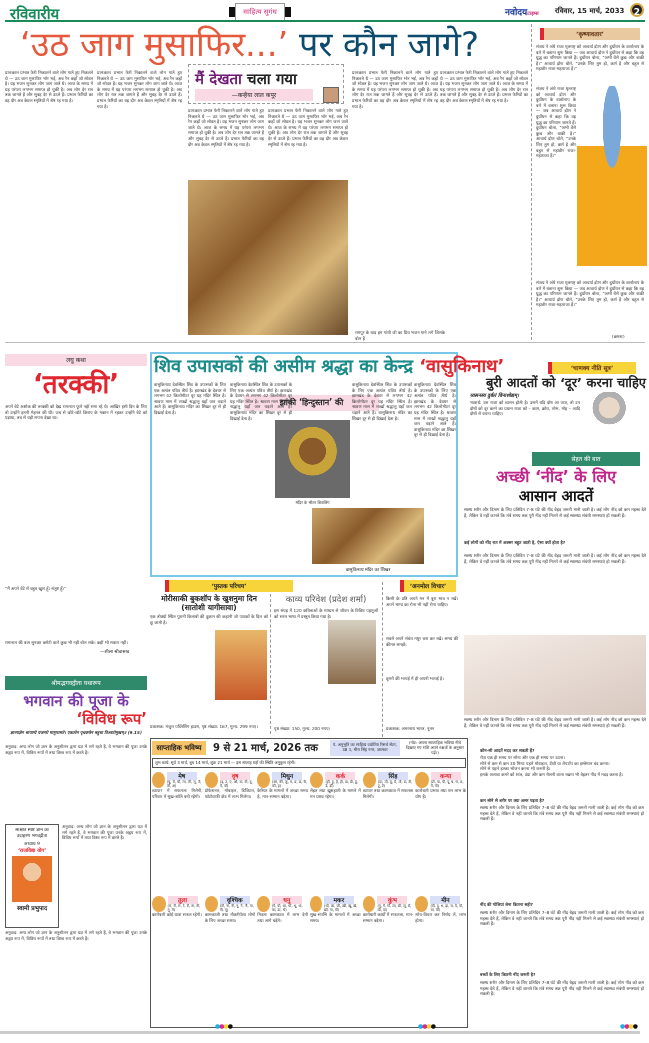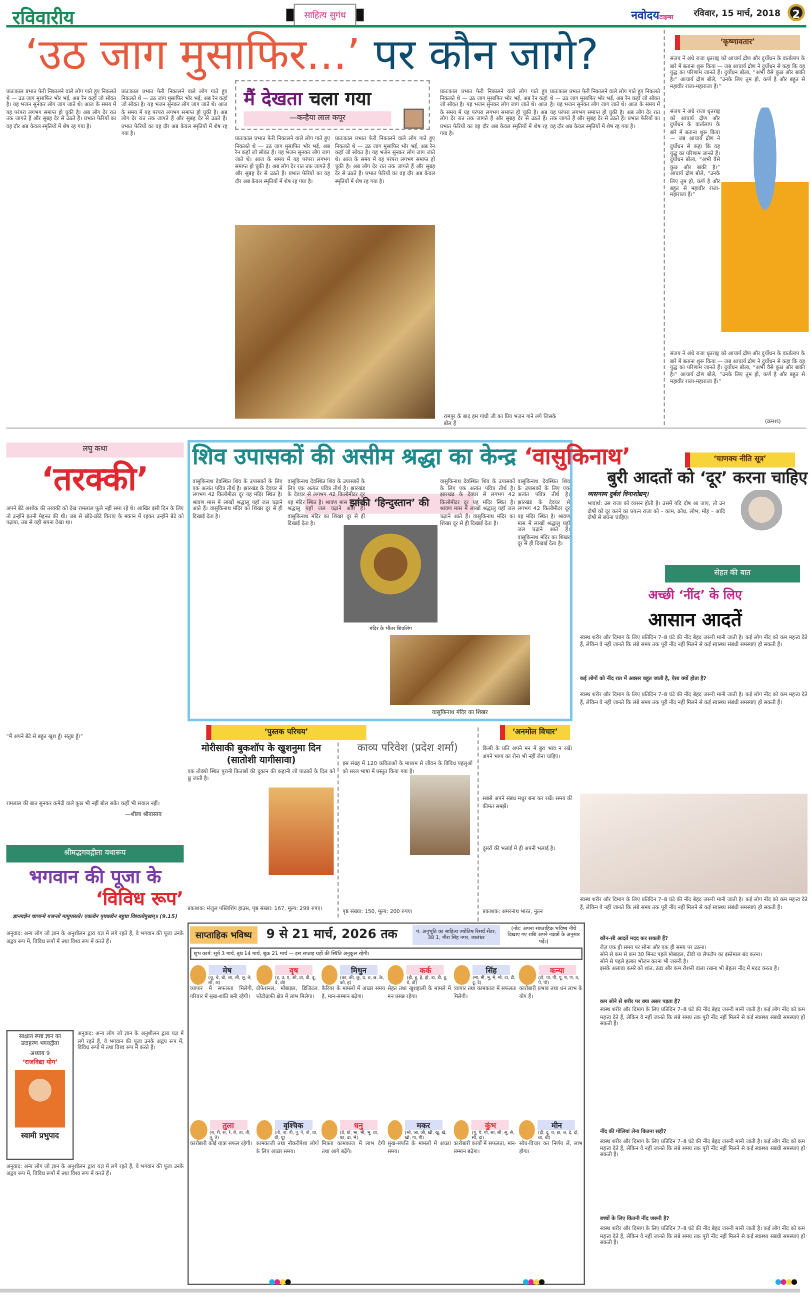--- a/index.html
+++ b/index.html
@@ -22,21 +22,21 @@
 .strip-label{height:12px;font-size:6px;font-weight:bold;text-align:center;line-height:12px;color:#222}
 .redmark{position:absolute;left:0;top:0;width:4px;height:12px;background:#e0262f}
 .pic{background:linear-gradient(135deg,#c9a46a,#8a5a2a 40%,#d9b77a 70%,#6a4a2a)}
 </style>
 </head>
 <body>
 
 <div class="abs masthead-left">रविवारीय</div>
 <div class="abs masthead-center">साहित्य सुगंध</div>
 <div class="abs brand"><span>नवोदय</span><small>टाइम्स</small></div>
-<div class="abs dateline">रविवार, 15 मार्च, 2018</div>
+<div class="abs dateline">रविवार, 15 मार्च, 2033</div>
 <div class="abs pageno">2</div>
 <div class="abs rule-top"></div>
 
 <div class="abs headline">
   <span class="a">‘उठ जाग मुसाफिर...’</span>
   <span class="b">पर कौन जागे?</span>
 </div>
 
 <div class="abs txt" style="left:5px;top:70px;width:88px;height:270px">प्रातःकाल प्रभात फेरी निकालने वाले लोग गाते हुए निकलते थे — उठ जाग मुसाफिर भोर भई, अब रैन कहाँ जो सोवत है। यह भजन सुनकर लोग जाग जाते थे। आज के समय में यह परंपरा लगभग समाप्त हो चुकी है। अब लोग देर रात तक जागते हैं और सुबह देर से उठते हैं। प्रभात फेरियों का वह दौर अब केवल स्मृतियों में शेष रह गया है।</div>
 <div class="abs txt" style="left:97px;top:70px;width:85px;height:270px">प्रातःकाल प्रभात फेरी निकालने वाले लोग गाते हुए निकलते थे — उठ जाग मुसाफिर भोर भई, अब रैन कहाँ जो सोवत है। यह भजन सुनकर लोग जाग जाते थे। आज के समय में यह परंपरा लगभग समाप्त हो चुकी है। अब लोग देर रात तक जागते हैं और सुबह देर से उठते हैं। प्रभात फेरियों का वह दौर अब केवल स्मृतियों में शेष रह गया है।</div>
@@ -89,21 +89,21 @@
 <div class="abs" style="left:548px;top:362px;width:88px;height:12px;background:#f7d43a">
   <div class="redmark"></div>
   <div class="strip-label" style="color:#5a2a0a">‘चाणक्य नीति सूत्र’</div>
 </div>
 <div class="abs" style="left:466px;top:376px;width:180px;font-size:13px;font-weight:bold;text-align:right;line-height:14px">बुरी आदतों को ‘दूर’ करना चाहिए</div>
 <div class="abs" style="left:470px;top:392px;font-size:5px;font-style:italic;font-weight:bold">व्यसनस्य दुर्बलं विनाशोद्यम्।</div>
 <div class="abs txt" style="left:470px;top:400px;width:110px;height:34px">भावार्थ: उस राजा को व्यसन होती है। उसमें यदि दोष आ जाए, तो उन दोषों को दूर करने का प्रयत्न राजा को – काम, क्रोध, लोभ, मोह – आदि दोषों से बचना चाहिए।</div>
 <div class="abs" style="left:590px;top:392px;width:48px;height:45px;background:radial-gradient(circle at 40% 35%,#e8d8c8 0 25%,#b0b0b0 26% 40%,transparent 41%)"></div>
 
 <div class="abs" style="left:532px;top:452px;width:108px;height:14px;background:#2e8a6a;color:#fff;font-size:6px;text-align:center;line-height:14px">सेहत की बात</div>
-<div class="abs" style="left:464px;top:468px;width:184px;font-size:10px;font-weight:bold;color:#c0268a;text-align:center;line-height:18px">अच्छी ‘नींद’ के लिए</div>
+<div class="abs" style="left:464px;top:468px;width:184px;font-size:16px;font-weight:bold;color:#c0268a;text-align:center;line-height:18px">अच्छी ‘नींद’ के लिए</div>
 <div class="abs" style="left:464px;top:486px;width:184px;font-size:15px;font-weight:bold;color:#111;text-align:center;line-height:20px">आसान आदतें</div>
 <div class="abs txt" style="left:464px;top:507px;width:182px;height:32px">स्वस्थ शरीर और दिमाग के लिए प्रतिदिन 7–8 घंटे की नींद बेहद जरूरी मानी जाती है। कई लोग नींद को कम महत्त्व देते हैं, लेकिन वे नहीं जानते कि लंबे समय तक पूरी नींद नहीं मिलने से कई स्वास्थ्य संबंधी समस्याएं हो सकती हैं।</div>
 <div class="abs txt" style="left:464px;top:540px;width:182px;height:12px;font-weight:bold">कई लोगों को नींद रात में अक्सर बहुत जाती है, ऐसा क्यों होता है?</div>
 <div class="abs txt" style="left:464px;top:553px;width:182px;height:80px">स्वस्थ शरीर और दिमाग के लिए प्रतिदिन 7–8 घंटे की नींद बेहद जरूरी मानी जाती है। कई लोग नींद को कम महत्त्व देते हैं, लेकिन वे नहीं जानते कि लंबे समय तक पूरी नींद नहीं मिलने से कई स्वास्थ्य संबंधी समस्याएं हो सकती हैं।</div>
 <div class="abs" style="left:464px;top:635px;width:182px;height:80px;background:linear-gradient(160deg,#f5ede6,#d8c8c0)"></div>
 <div class="abs txt" style="left:464px;top:717px;width:182px;height:30px">स्वस्थ शरीर और दिमाग के लिए प्रतिदिन 7–8 घंटे की नींद बेहद जरूरी मानी जाती है। कई लोग नींद को कम महत्त्व देते हैं, लेकिन वे नहीं जानते कि लंबे समय तक पूरी नींद नहीं मिलने से कई स्वास्थ्य संबंधी समस्याएं हो सकती हैं।</div>
 <div class="abs txt" style="left:480px;top:748px;width:160px;height:6px;font-weight:bold">कौन-सी आदतें मदद कर सकती हैं?</div>
 <div class="abs" style="left:480px;top:755px;width:160px">
   <div class="txt">रोज़ एक ही समय पर सोना और एक ही समय पर उठना।</div>
   <div class="txt">सोने से कम से कम 30 मिनट पहले मोबाइल, टीवी या लैपटॉप का इस्तेमाल बंद करना।</div>

